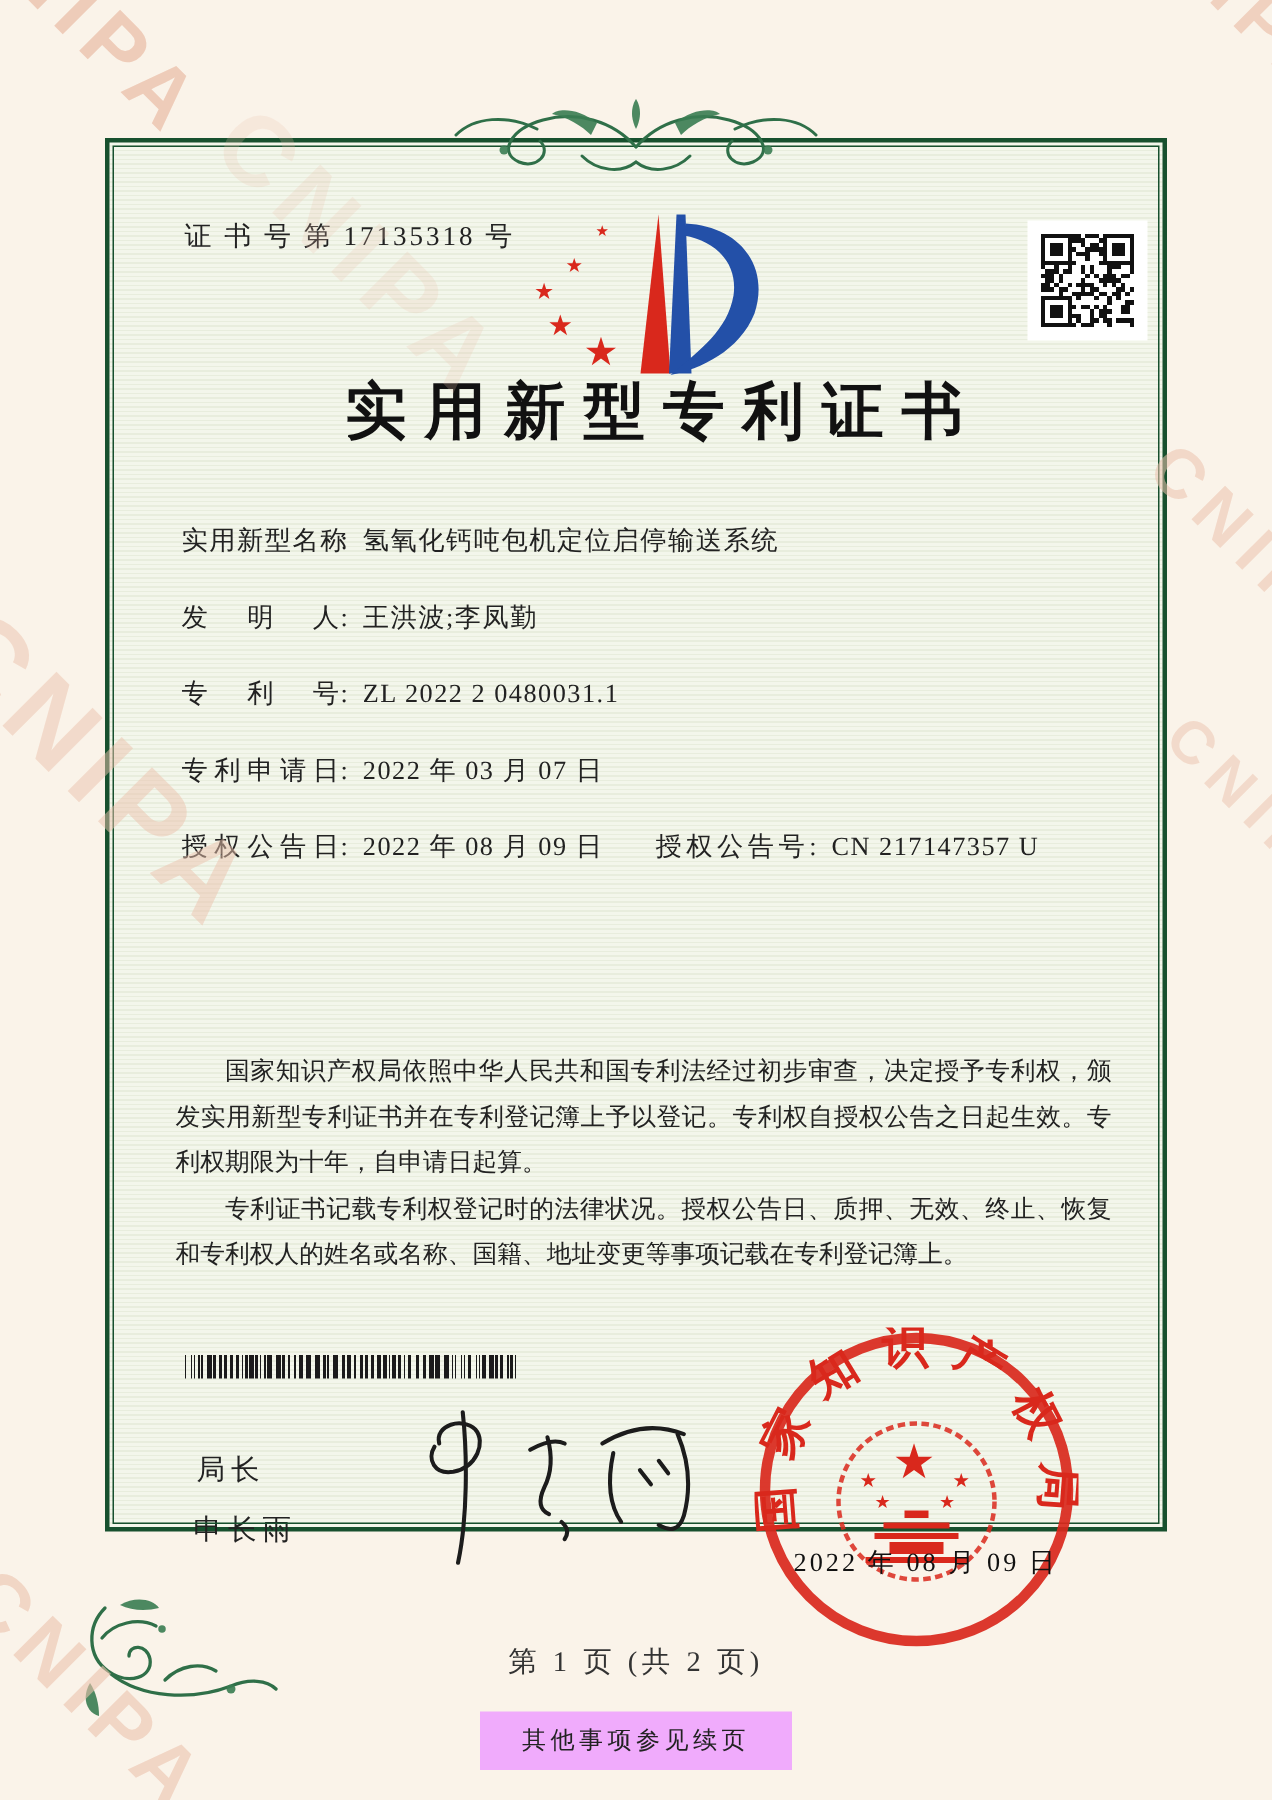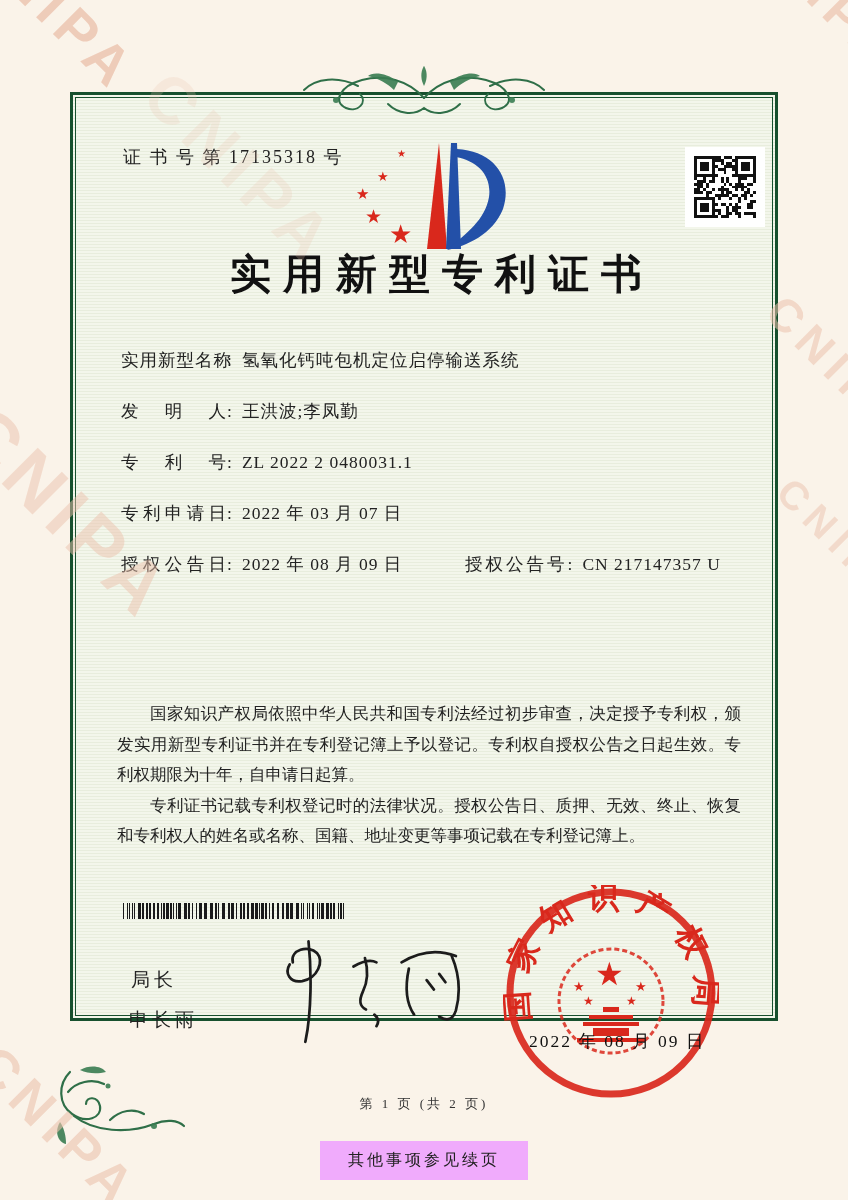--- a/index.html
+++ b/index.html
@@ -34,40 +34,40 @@
 
   .title{position:absolute;left:0;top:152px;width:100%;text-align:center;font-size:41px;font-weight:bold;
          letter-spacing:12px;color:#111;padding-left:18px;}
 
   
   .fields{position:absolute;left:48px;top:252px;width:630px;font-size:17.5px;color:#222;}
   .frow{position:relative;margin-bottom:24px;line-height:27px;white-space:nowrap;}
   .flabel{display:inline-block;width:106px;text-align:justify;text-align-last:justify;letter-spacing:1px;}
   .colon{margin-right:10px;}
   .fvalue{letter-spacing:1px;}
-  .grant-no{position:absolute;left:344px;top:0;}
+  .grant-no{position:absolute;left:316px;top:0;}
   .grant-no .flabel2{letter-spacing:3px;}
 
   
   .paras{position:absolute;left:44px;top:604px;width:624px;font-size:16.5px;line-height:1.85;
          color:#222;text-align:justify;}
   .paras p{margin:0;text-indent:2em;}
 
   
   .barcode{position:absolute;left:50px;top:808px;width:224px;height:16px;}
   .chief-title{position:absolute;left:58px;top:872px;font-size:19px;letter-spacing:4px;color:#222;}
   .chief-name{position:absolute;left:56px;top:912px;font-size:19px;letter-spacing:4px;color:#222;}
   .signature{position:absolute;left:138px;top:836px;z-index:5;}
 
   
   .seal{position:absolute;left:430px;top:790px;z-index:4;}
   .seal-date{position:absolute;left:456px;top:934px;font-size:17.5px;letter-spacing:2px;color:#111;z-index:5;}
 
   
-  .page-footer{position:absolute;left:0;top:1000px;width:100%;text-align:center;font-size:13px;
+  .page-footer{position:absolute;left:0;top:1000px;width:100%;text-align:center;font-size:19px;
                letter-spacing:3px;color:#333;}
   .note-box{position:absolute;left:50%;transform:translateX(-50%);top:1141px;background:#f0abfc;
             padding:9px 28px;font-size:16px;letter-spacing:3px;color:#222;z-index:2;}
 </style>
 </head>
 <body>
 
 <div class="page">
 
   <svg class="top-ornament" width="272" height="66" viewBox="0 0 272 66">

